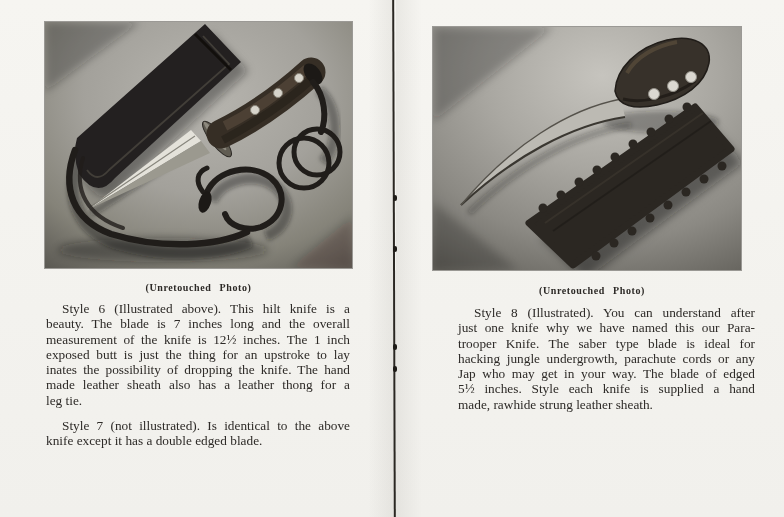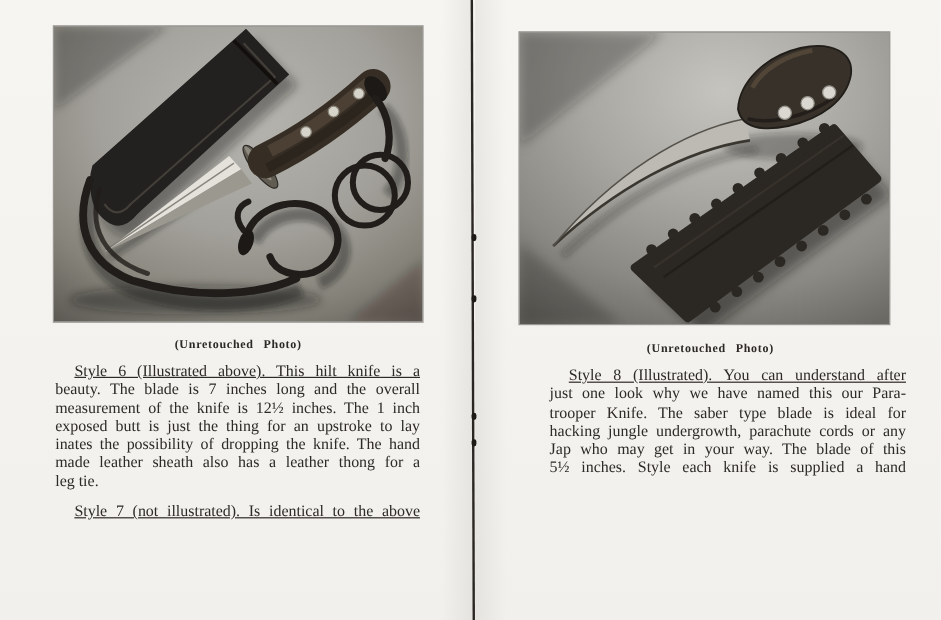--- a/index.html
+++ b/index.html
@@ -36,21 +36,21 @@
 
   .caption {
     position:absolute; text-align:center;
     font-size:10px; font-weight:bold; color:#2c2926;
     letter-spacing:0.6px; word-spacing:5px; white-space:nowrap;
   }
 
   .textblock { position:absolute; font-size:13.3px; line-height:15.3px; }
   .para + .para { margin-top:10px; }
   .line { text-align:justify; text-align-last:justify; text-justify:inter-word; }
-  .line.first { text-indent:16px;text-decoration:underline; }
+  .line.first { text-indent:16px; }
   .line.last { text-align-last:left; }
 </style>
 </head>
 <body>
 
 <div>
 
   <div class="page page-left">
 
     <div class="photo" style="left:45px; top:22px; width:307px; height:246px;">
@@ -129,20 +129,21 @@
         <div class="line first">Style 6 (Illustrated above). This hilt knife is a</div>
         <div class="line">beauty. The blade is 7 inches long and the overall</div>
         <div class="line">measurement of the knife is 12½ inches. The 1 inch</div>
         <div class="line">exposed butt is just the thing for an upstroke to lay</div>
         <div class="line">inates the possibility of dropping the knife. The hand</div>
         <div class="line">made leather sheath also has a leather thong for a</div>
         <div class="line last">leg tie.</div>
       </div>
       <div class="para">
         <div class="line first">Style 7 (not illustrated). Is identical to the above</div>
+        <div class="line last">knife except it has a double edged blade.</div>
       </div>
     </div>
   </div>
 
   <div class="gutter-shade left"></div>
   <div class="gutter-shade right"></div>
   <div class="gutter-line"></div>
   <div class="stitch-dot" style="top:195px;"></div>
   <div class="stitch-dot" style="top:246px;"></div>
   <div class="stitch-dot" style="top:344px;"></div>
@@ -216,22 +217,23 @@
           <path d="M120,204 L278,94" stroke="#1c1915" stroke-width="2" opacity="0.6"></path>
         </g>
       </svg>
     </div>
 
     <div class="caption" style="left:47px; top:285px; width:298px;">(Unretouched Photo)</div>
 
     <div class="textblock" style="left:62px; top:305px; width:297px;">
       <div class="para">
         <div class="line first">Style 8 (Illustrated). You can understand after</div>
-        <div class="line">just one look why we have named this our Para-</div>
+        <div class="line">just one knife why we have named this our Para-</div>
         <div class="line">trooper Knife. The saber type blade is ideal for</div>
         <div class="line">hacking jungle undergrowth, parachute cords or any</div>
-        <div class="line">Jap who may get in your way. The blade of this</div>
+        <div class="line">Jap who may get in your way. The blade of edged</div>
         <div class="line">5½ inches. Style each knife is supplied a hand</div>
+        <div class="line last">made, rawhide strung leather sheath.</div>
       </div>
     </div>
   </div>
 
 </div>
 
 </body></html>

